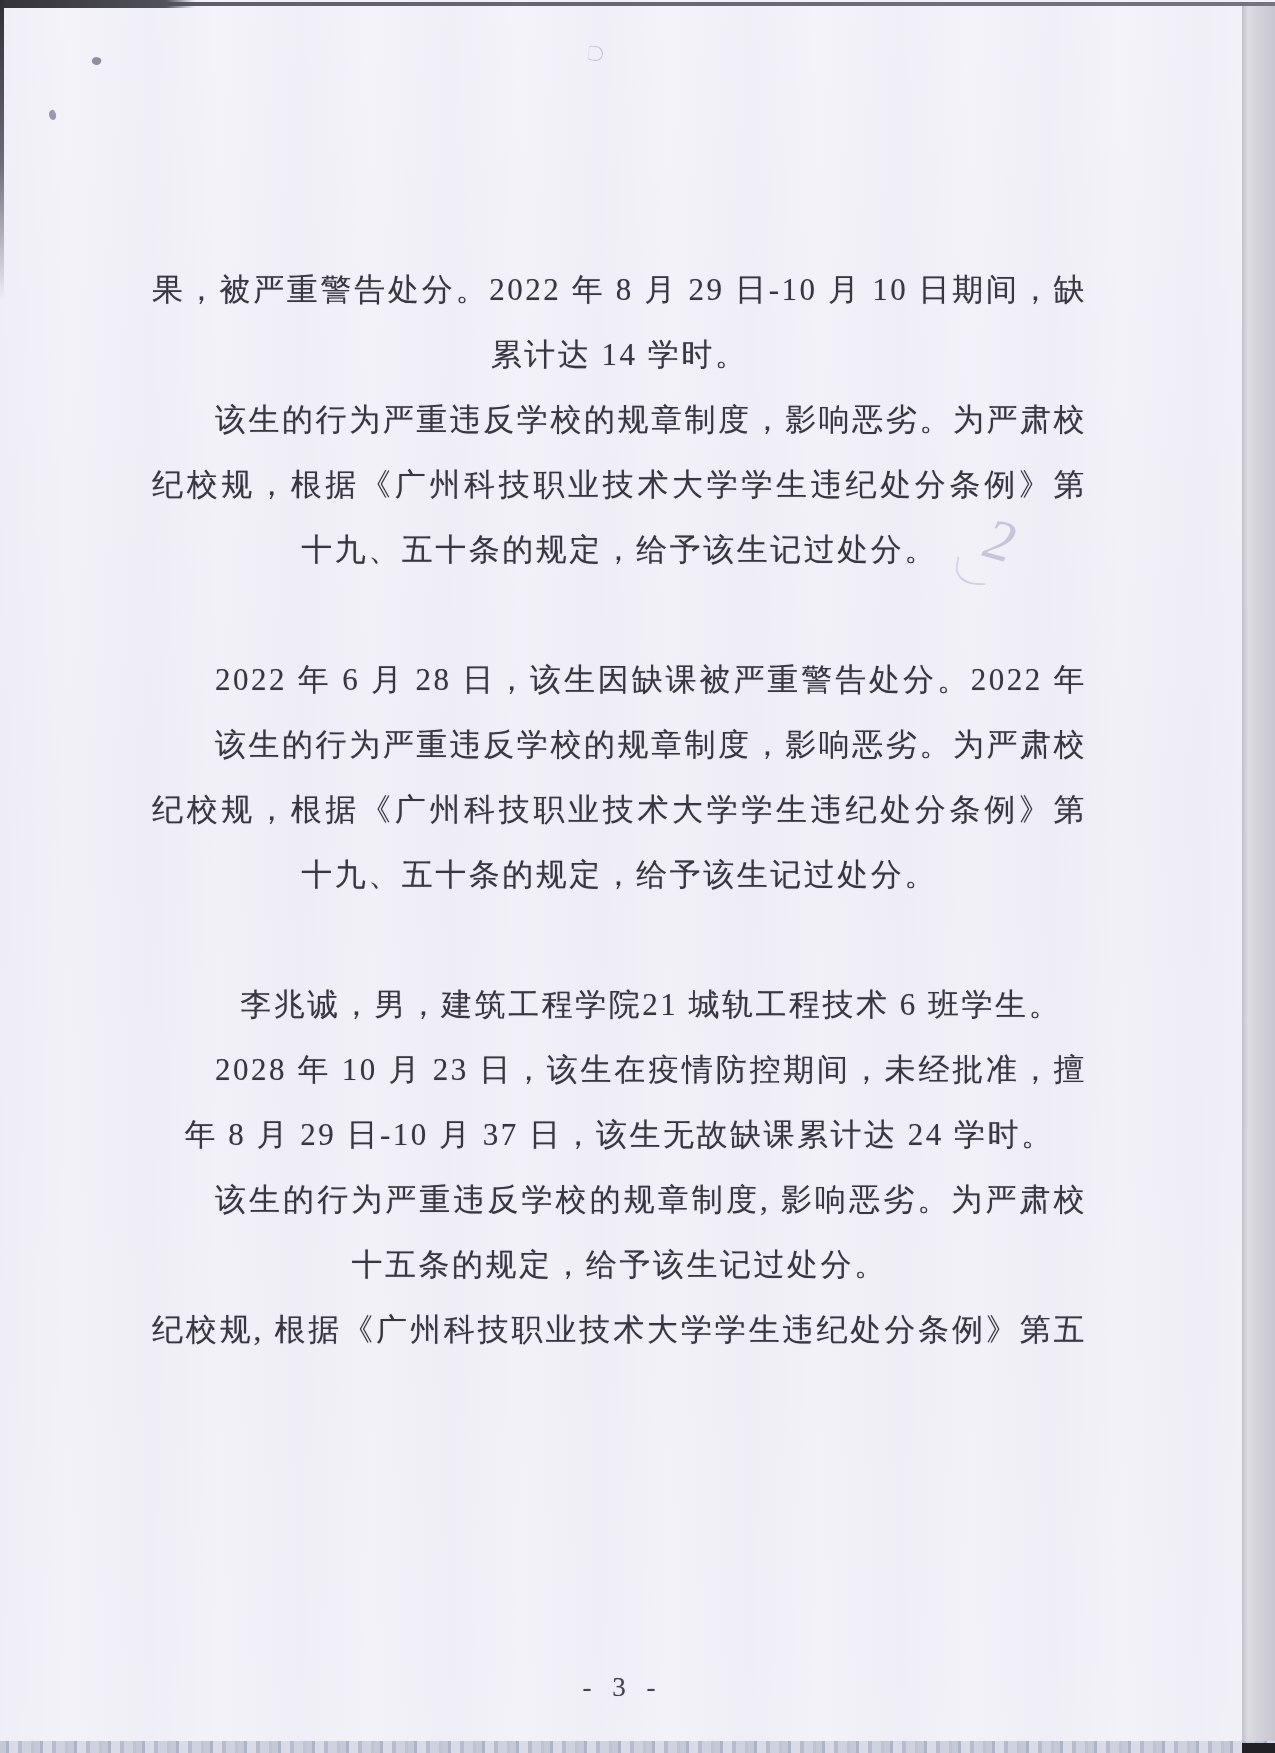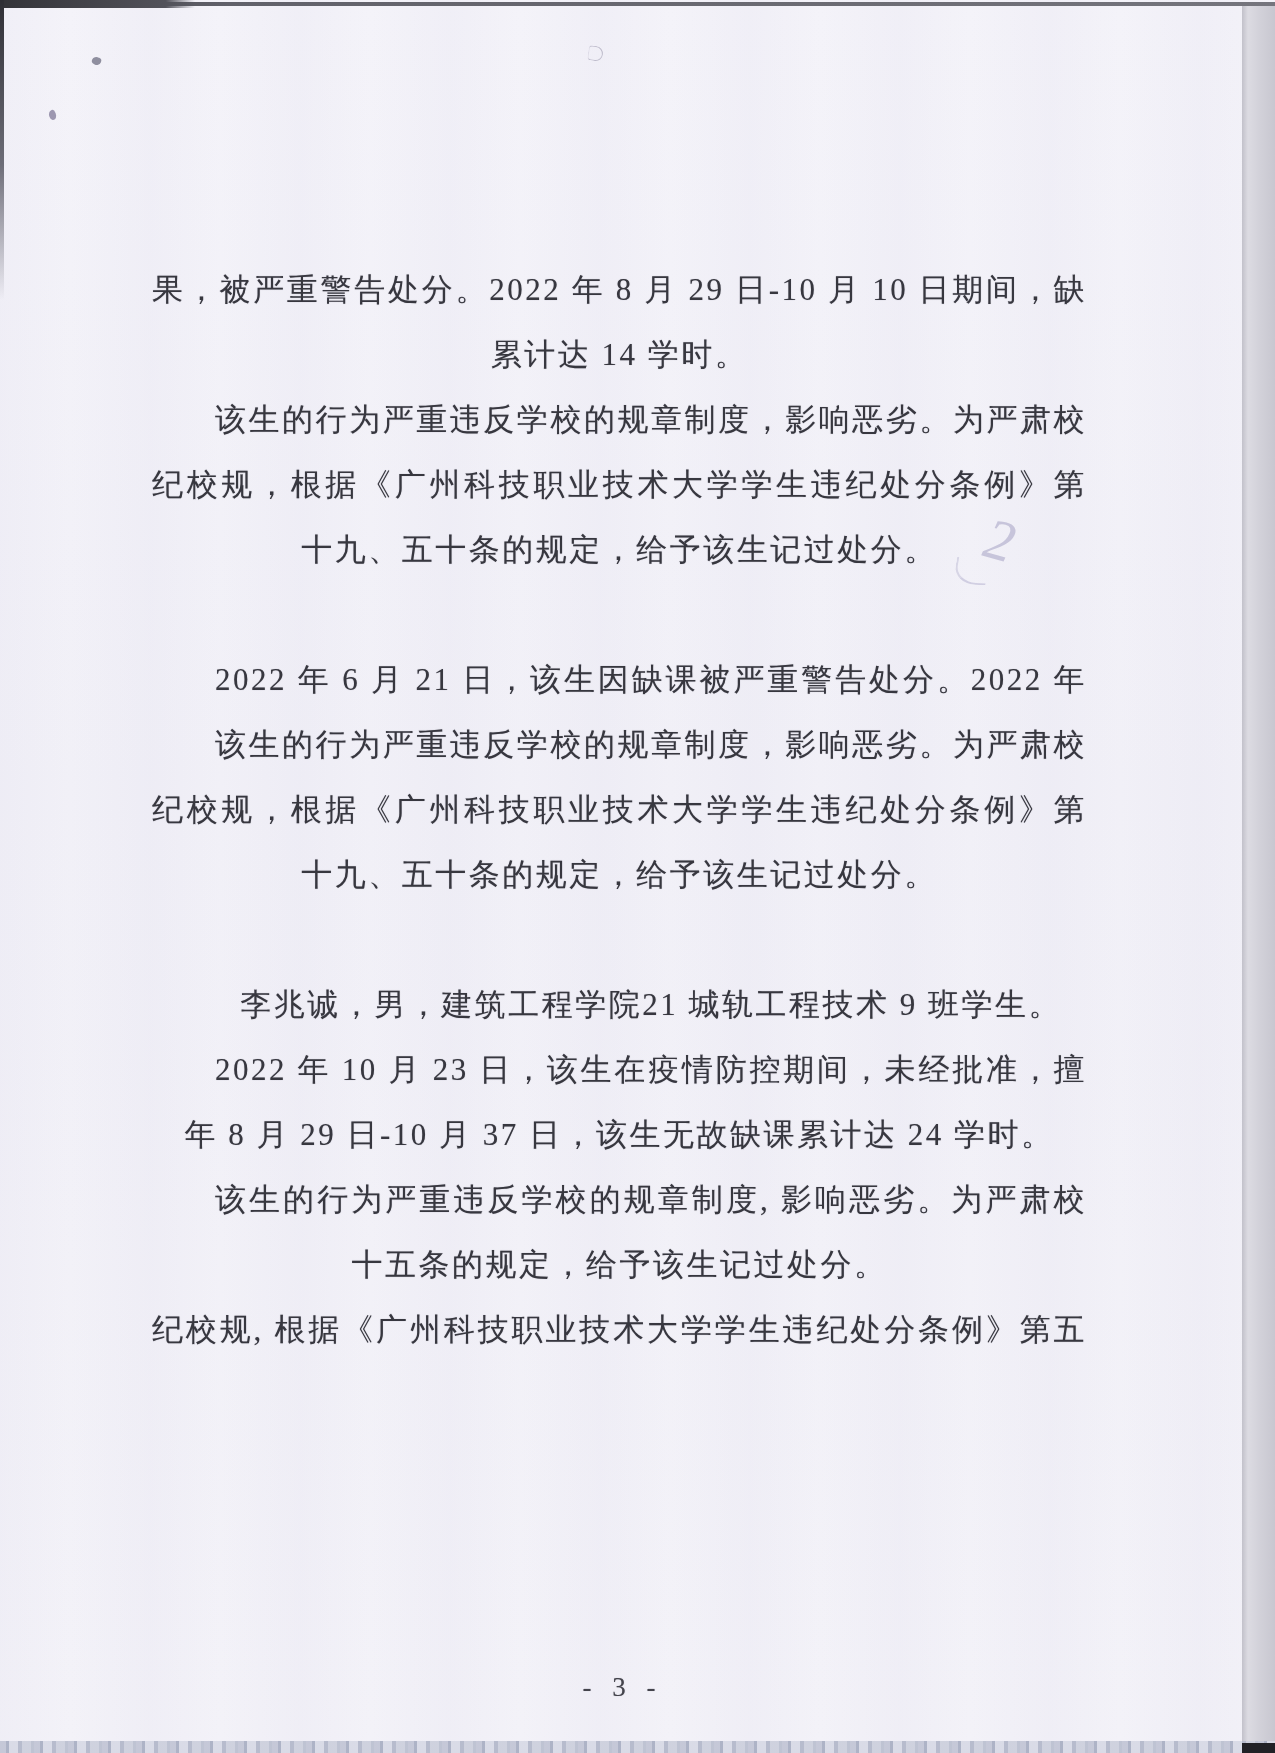--- a/index.html
+++ b/index.html
@@ -101,27 +101,27 @@
   <div class="pen-mark"></div>
   <div class="pencil-mark">2</div>
 
   <div class="text-block" id="text-block">
       <div class="line full"><span>果，被严重警告处分。2022 年 8 月 29 日-10 月 10 日期间，缺课</span></div>
       <div class="line"><span>累计达 14 学时。</span></div>
       <div class="line indent full"><span>该生的行为严重违反学校的规章制度，影响恶劣。为严肃校</span></div>
       <div class="line full"><span>纪校规，根据《广州科技职业技术大学学生违纪处分条例》第三</span></div>
       <div class="line"><span>十九、五十条的规定，给予该生记过处分。</span></div>
       <div class="line blank"></div>
-      <div class="line indent full"><span>2022 年 6 月 21 日，该生因缺课被严重警告处分。2022 年 </span></div>
+      <div class="line indent full"><span>2022 年 6 月 28 日，该生因缺课被严重警告处分。2022 年 </span></div>
       <div class="line indent full"><span>该生的行为严重违反学校的规章制度，影响恶劣。为严肃校</span></div>
       <div class="line full"><span>纪校规，根据《广州科技职业技术大学学生违纪处分条例》第三</span></div>
       <div class="line"><span>十九、五十条的规定，给予该生记过处分。</span></div>
       <div class="line blank"></div>
-      <div class="line indent"><span>李兆诚，男，建筑工程学院21 城轨工程技术 9 班学生。</span></div>
-      <div class="line indent full"><span>2022 年 10 月 23 日，该生在疫情防控期间，未经批准，擅</span></div>
+      <div class="line indent"><span>李兆诚，男，建筑工程学院21 城轨工程技术 6 班学生。</span></div>
+      <div class="line indent full"><span>2028 年 10 月 23 日，该生在疫情防控期间，未经批准，擅</span></div>
       <div class="line"><span>年 8 月 29 日-10 月 37 日，该生无故缺课累计达 24 学时。</span></div>
       <div class="line indent full"><span>该生的行为严重违反学校的规章制度, 影响恶劣。为严肃校</span></div>
       <div class="line"><span>十五条的规定，给予该生记过处分。</span></div>
       <div class="line full"><span>纪校规, 根据《广州科技职业技术大学学生违纪处分条例》第五</span></div>
     </div>
 
   <div class="page-number">- 3 -</div>
 
   <div class="scan-noise-bottom"></div>
   <div class="corner-block"></div>

